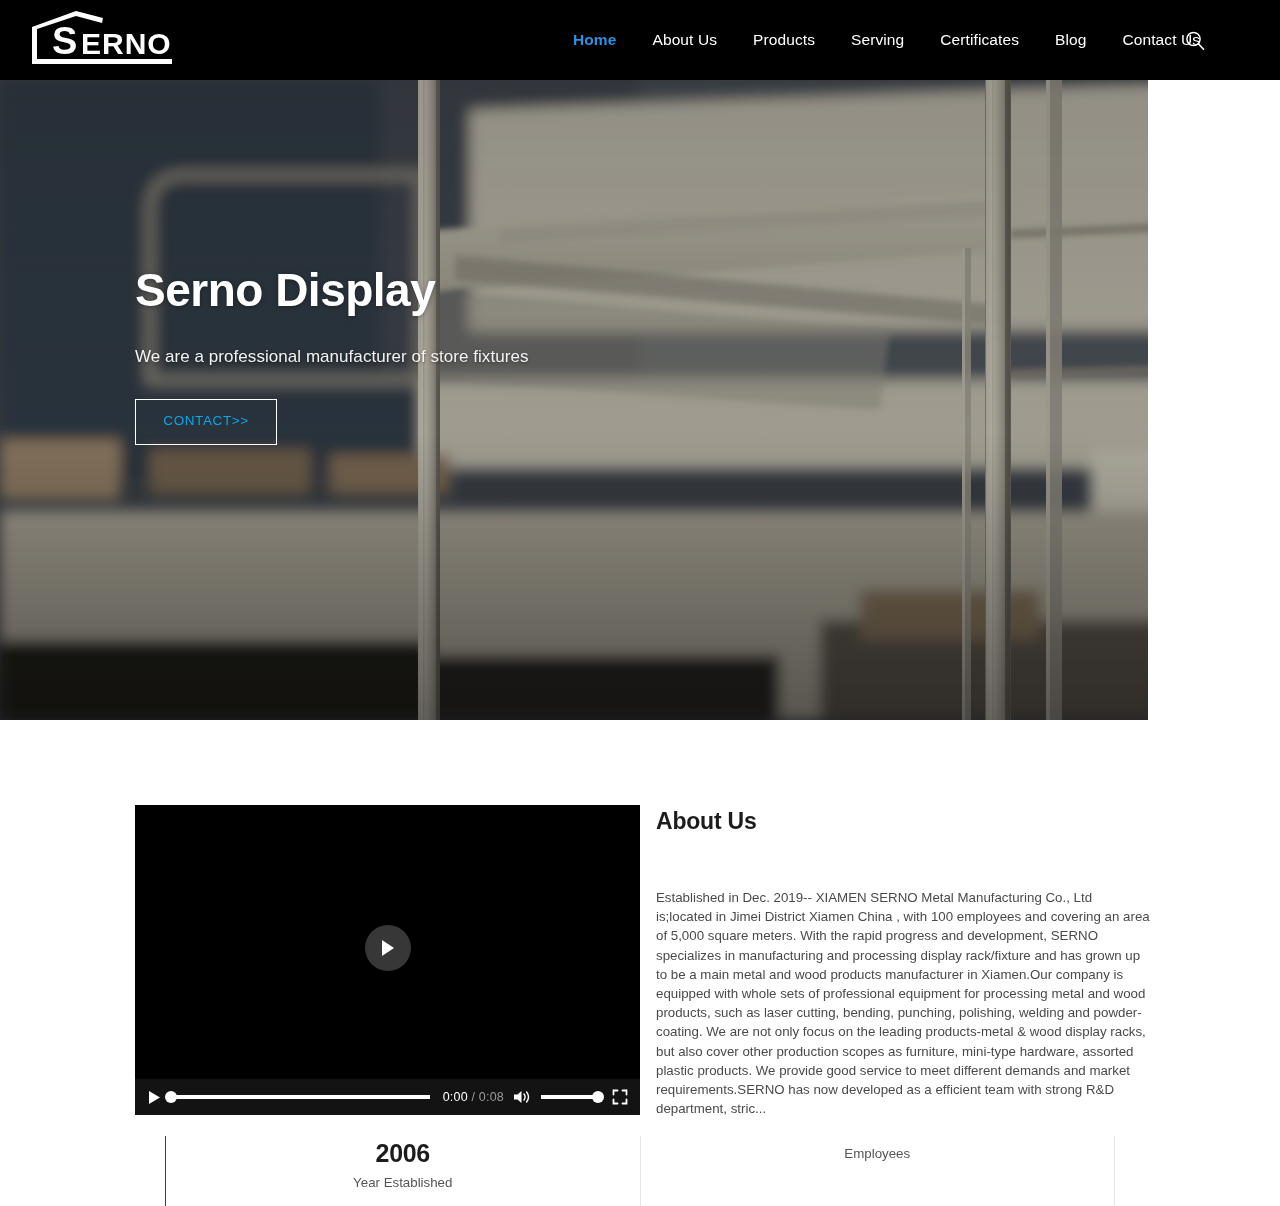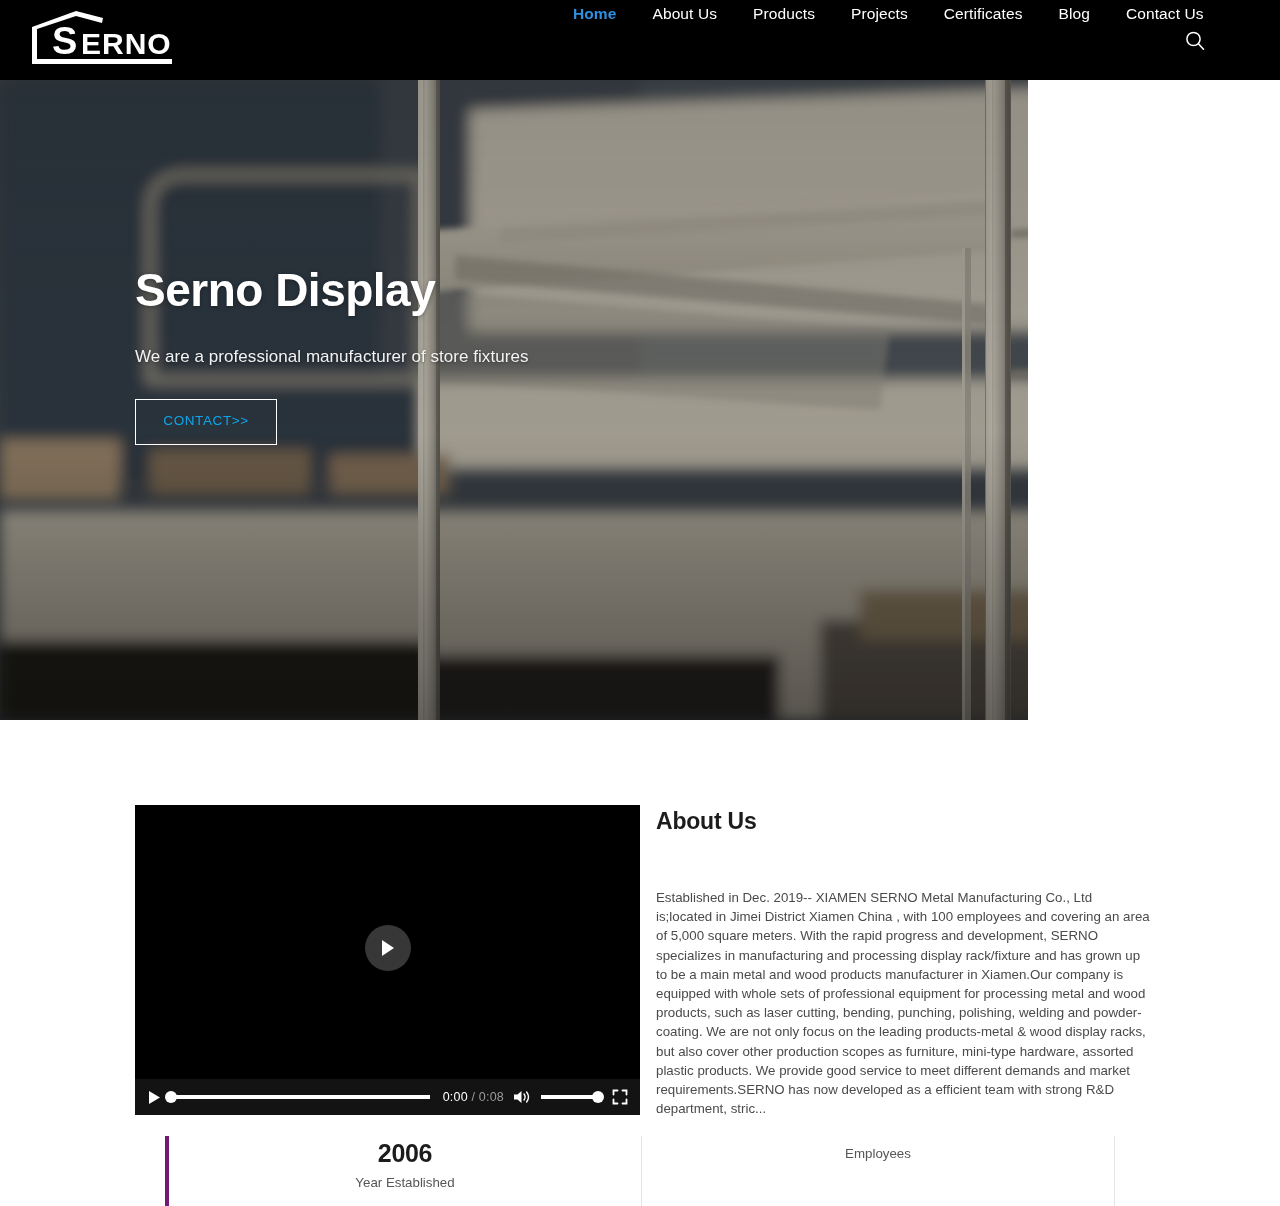--- a/index.html
+++ b/index.html
@@ -26,21 +26,21 @@
     top: 10px;
     width: 158px;
     height: 60px;
   }
   .nav {
     position: absolute;
     left: 555px;
     top: 0;
     height: 80px;
     display: flex;
-    align-items: flex-start;
+    align-items: center;
     gap: 0px;
   }
   .nav-item {
     color: #ffffff;
     font-size: 15.5px;
     letter-spacing: 0.1px;
     padding: 6px 18px;
     text-decoration: none;
     white-space: nowrap;
     line-height: 1;
@@ -54,21 +54,21 @@
     height: 30px;
     display: flex;
     align-items: center;
     justify-content: center;
     cursor: pointer;
   }
 
   
   .hero {
     position: relative;
-    width: 1028px;
+    width: 1148px;
     height: 640px;
     overflow: hidden;
     background: #3a4049;
   }
   .hero-photo {
     position: absolute;
     inset: 0;
     width: 1280px;
     height: 640px;
   }
@@ -226,21 +226,21 @@
     width: 950px;
     height: 70px;
     display: flex;
   }
   .stat {
     flex: 1;
     text-align: center;
     border-left: 1px solid #e4e4e4;
     padding-top: 3px;
   }
-  .stat:first-child { border-left: 4px solid #701a75; }
+  .stat:first-child { border-left: 1px solid #701a75; }
   .stat:last-child { border-right: 1px solid #e4e4e4; }
   .stat-value {
     font-size: 25px;
     font-weight: bold;
     color: #1c1c1c;
     letter-spacing: -0.3px;
   }
   .stat-label {
     margin-top: 7px;
     font-size: 13.3px;
@@ -256,21 +256,21 @@
       <path d="M8 17 L8 54 L148 54 L148 49 L13 49 L13 19 L52 6 L78 13 L79 8 L52 1 Z" fill="#ffffff"></path>
       <text x="28" y="44" font-family="Liberation Sans, sans-serif" font-size="38" font-weight="bold" fill="#ffffff">S</text>
       <text x="57" y="44" font-family="Liberation Sans, sans-serif" font-size="30" font-weight="bold" fill="#ffffff" letter-spacing="1">ERNO</text>
     </svg>
   </a>
 
   <nav class="nav">
     <a class="nav-item active" href="#">Home</a>
     <a class="nav-item" href="#">About Us</a>
     <a class="nav-item" href="#">Products</a>
-    <a class="nav-item" href="#">Projects</a>
+    <a class="nav-item" href="#">Serving</a>
     <a class="nav-item" href="#">Certificates</a>
     <a class="nav-item" href="#">Blog</a>
     <a class="nav-item" href="#">Contact Us</a>
   </nav>
 
   <div class="search-btn">
     <svg width="22" height="22" viewBox="0 0 22 22">
       <circle cx="9.5" cy="9" r="6.6" fill="none" stroke="#ffffff" stroke-width="1.5"></circle>
       <line x1="14.4" y1="13.8" x2="19.5" y2="19.2" stroke="#ffffff" stroke-width="1.6" stroke-linecap="round"></line>
     </svg>

